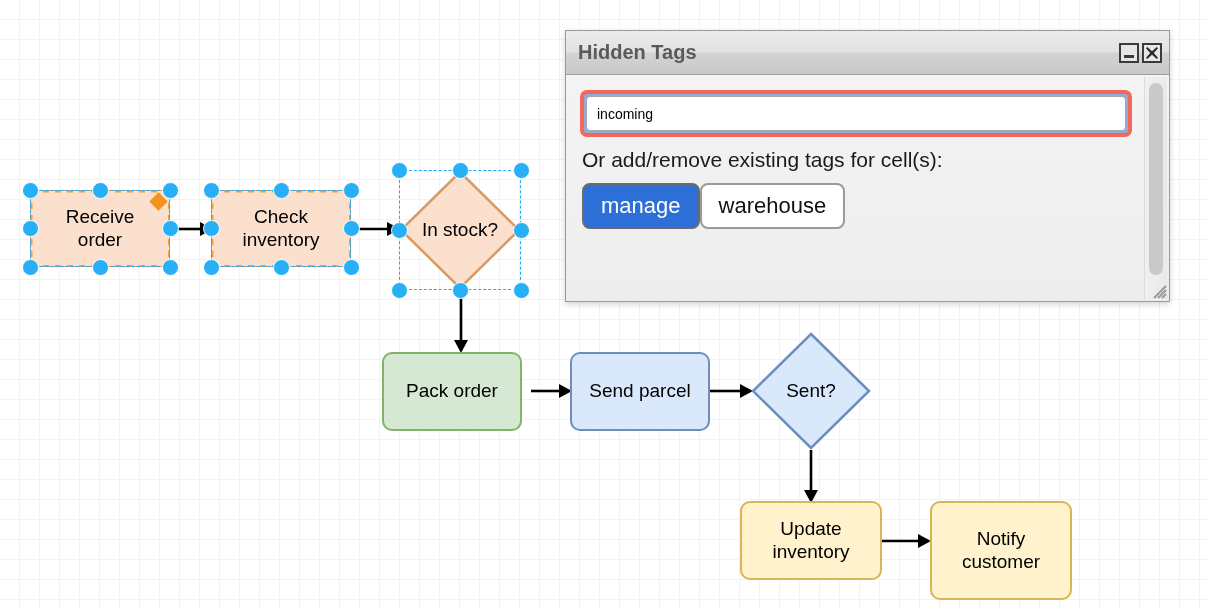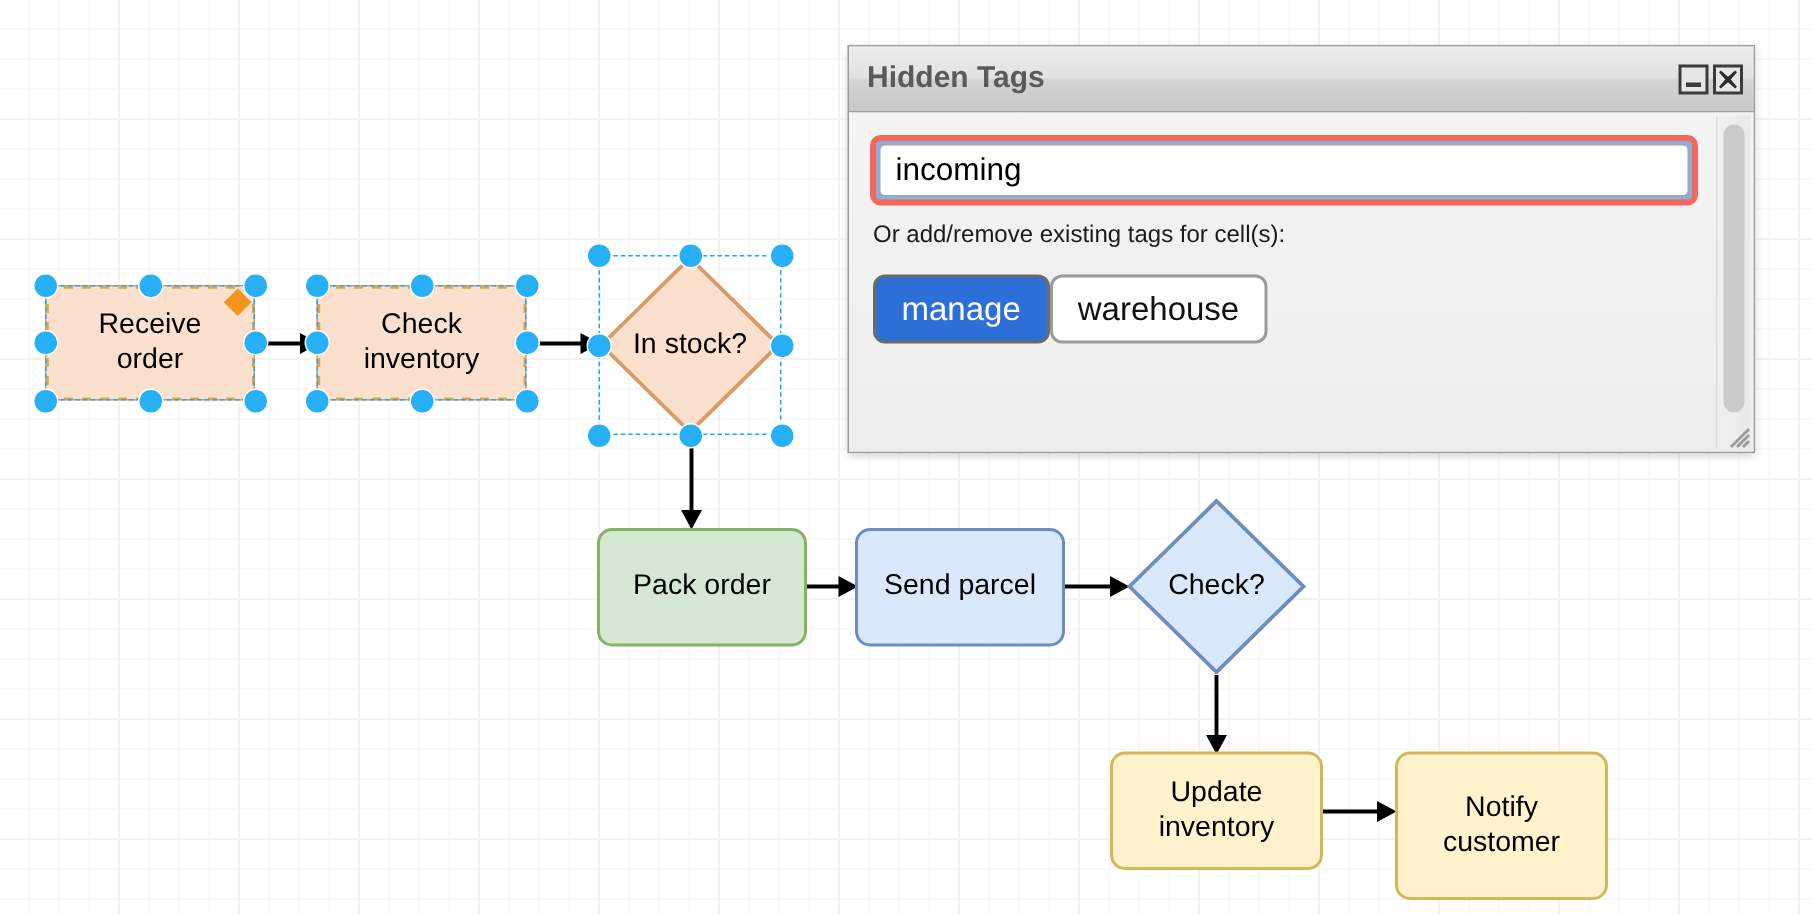--- a/index.html
+++ b/index.html
@@ -210,31 +210,31 @@
     padding: 2px;
   }
   .tag-input {
     width: 100%;
     height: 100%;
     box-sizing: border-box;
     border: 1px solid #a8a8a8;
     border-radius: 4px;
     background: #ffffff;
     font-family: "Liberation Sans", sans-serif;
-    font-size: 21px;
+    font-size: 14px;
     color: #000;
     padding: 0 10px;
     outline: none;
   }
 
   .dialog-label {
     position: absolute;
     left: 16px;
     top: 73px;
-    font-size: 16px;
+    font-size: 21px;
     color: #1a1a1a;
   }
 
   .tag-row {
     position: absolute;
     left: 16px;
     top: 108px;
     display: flex;
   }
   .tag-chip {
@@ -328,29 +328,29 @@
     <div class="node node-rect-orange" style="left:211px; top:190px; width:140px; height:77px;">Check
 inventory</div>
 
     <div class="diamond-wrap" style="left:399px; top:170px; width:122px; height:120px;">
       <svg class="diamond-shape" viewBox="0 0 122 120" preserveAspectRatio="none">
         <polygon points="61,2 120,60 61,118 2,60" fill="#fbe0cd" stroke="#d79b63" stroke-width="2.5"></polygon>
       </svg>
       <div class="diamond-label">In stock?</div>
     </div>
 
-    <div class="node node-rect-green" style="left:398px; top:352px; width:140px; height:79px;">Pack order</div>
+    <div class="node node-rect-green" style="left:382px; top:352px; width:140px; height:79px;">Pack order</div>
 
     <div class="node node-rect-blue" style="left:570px; top:352px; width:140px; height:79px;">Send parcel</div>
 
     <div class="diamond-wrap" style="left:751px; top:332px; width:120px; height:118px;">
       <svg class="diamond-shape" viewBox="0 0 120 118" preserveAspectRatio="none">
         <polygon points="60,2 118,59 60,116 2,59" fill="#dae8fc" stroke="#6c8ebf" stroke-width="2.5"></polygon>
       </svg>
-      <div class="diamond-label">Check?</div>
+      <div class="diamond-label">Sent?</div>
     </div>
 
     <div class="node node-rect-yellow" style="left:740px; top:501px; width:142px; height:79px;">Update
 inventory</div>
 
     <div class="node node-rect-yellow" style="left:930px; top:501px; width:142px; height:99px;">Notify
 customer</div>
 
     <div class="sel-box dual" style="left:30px; top:190px; width:140px; height:77px;"></div>
     <div class="handle" style="left:30px; top:190px;"></div>

